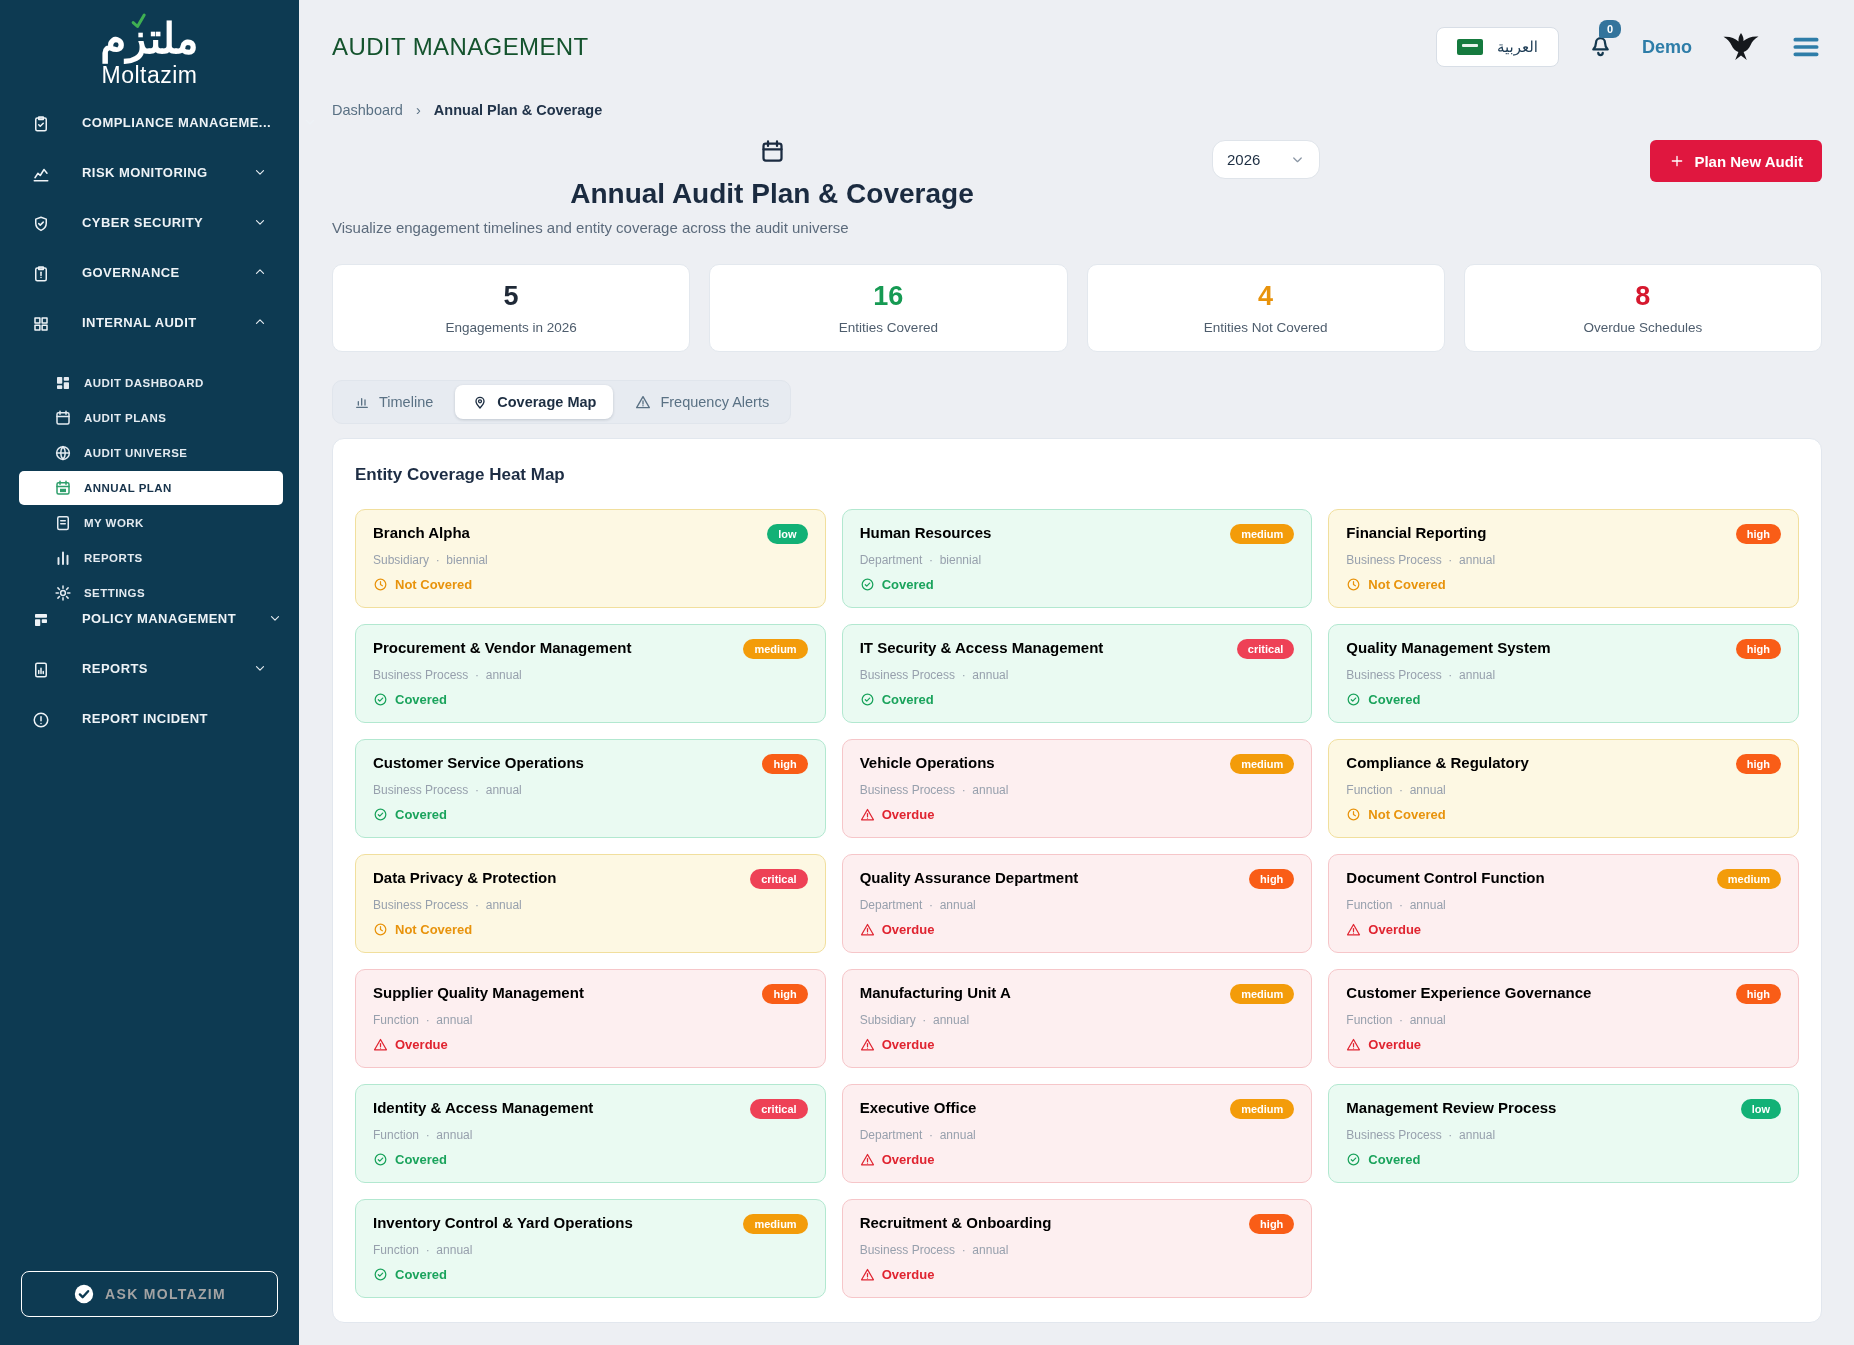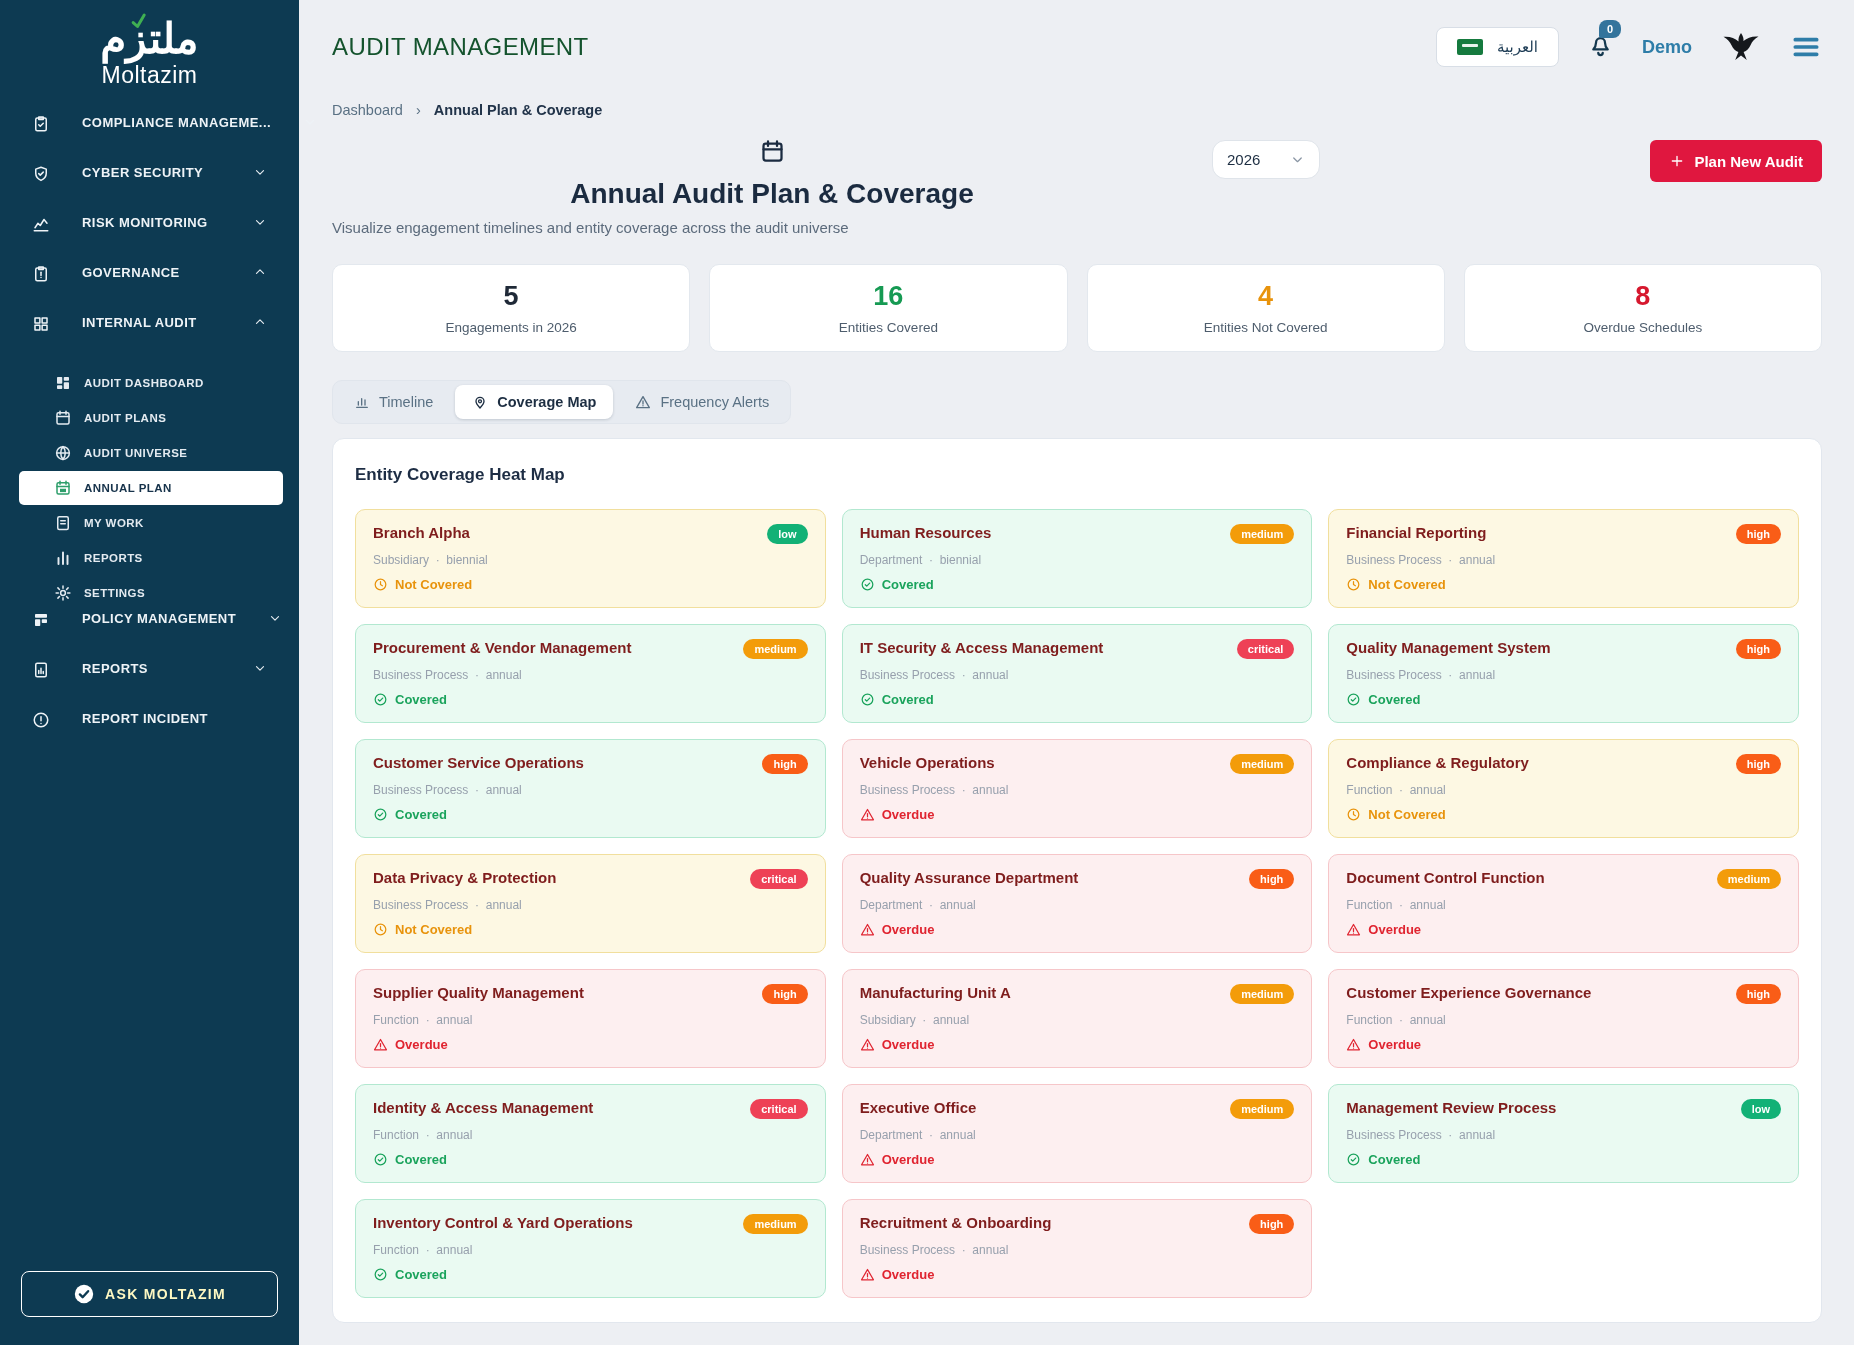--- a/index.html
+++ b/index.html
@@ -17,21 +17,21 @@
   .logo-en { font-size:23px; font-weight:500; letter-spacing:.5px; margin-top:0px; }
   .nav { margin-top:26px; }
   .nav-item { display:flex; align-items:flex-start; gap:32px; padding:0 32px; height:50px; font-size:13px;
     font-weight:700; letter-spacing:.45px; color:#eef3f7; cursor:pointer; white-space:nowrap; }
   .nav-item .chev { margin-left:auto; width:14px; height:14px; opacity:.95; }
   .sub-item { display:flex; align-items:center; gap:12px; height:34px; margin:1px 16px 1px 19px; padding-left:35px;
     font-size:11.5px; font-weight:700; letter-spacing:.45px; color:#e4ebf1; border-radius:5px; cursor:pointer; white-space:nowrap; }
   .sub-item.active { background:#ffffff; color:#16324a; }
   .sub-item.active .icon { color:#2e9e6b; }
   .ask-btn { position:absolute; bottom:28px; left:21px; right:21px; height:46px; background:transparent;
-    border:1.5px solid #ffffff; border-radius:8px; color:#fef9c3; display:flex; align-items:center; justify-content:center;
+    border:1.5px solid #ffffff; border-radius:8px; color:#a3a3a3; display:flex; align-items:center; justify-content:center;
     gap:10px; font-size:14px; font-weight:700; letter-spacing:1.3px; cursor:pointer; font-family:inherit; }
   .ask-btn .icon { width:22px; height:22px; }
 
   
   .icon { display:inline-block; width:18px; height:18px; flex:none; }
   .icon svg { width:100%; height:100%; display:block; }
 
   
   .main { flex:1; padding:26px 32px 0 33px; position:relative; }
   .topbar { display:flex; align-items:center; }
@@ -82,21 +82,21 @@
 
   
   .panel { margin-top:14px; background:#fff; border:1px solid #e2e7ee; border-radius:12px; padding:26px 22px 24px; }
   .panel-title { font-size:17px; font-weight:800; color:#1d2d44; }
   .cards { display:grid; grid-template-columns:repeat(3,1fr); gap:16px; margin-top:24px; }
   .ecard { border-radius:10px; border:1px solid; padding:14px 17px 15px; min-height:94px; cursor:pointer; }
   .ecard.covered { background:#eafaf2; border-color:#b2e8d0; }
   .ecard.not_covered { background:#fdf8e3; border-color:#f1df9d; }
   .ecard.overdue { background:#fdeff0; border-color:#f6c6c9; }
   .ecard .top { display:flex; align-items:flex-start; justify-content:space-between; gap:10px; }
-  .ename { font-size:15px; font-weight:700; color:#7f1d1d;text-align:right; }
+  .ename { font-size:15px; font-weight:700; color:#000000;text-align:right; }
   .badge-pill { font-size:11px; font-weight:700; color:#fff; border-radius:999px; padding:4px 11px; white-space:nowrap; }
   .emeta { margin-top:9px; font-size:12px; color:#97a0ad; }
   .estatus { margin-top:10px; display:flex; align-items:center; gap:7px; font-size:13px; font-weight:700; }
   .estatus .icon { width:15px; height:15px; }
 </style>
 </head>
 <body>
 
 <div id="app">
 
@@ -124,39 +124,39 @@
           <span class="nav-label">COMPLIANCE MANAGEME...</span>
           <span class="chev icon">
             <svg viewBox="0 0 24 24" fill="none" stroke="currentColor" stroke-width="2" stroke-linecap="round" stroke-linejoin="round">
               <path d="M6 9.5l6 6 6-6"></path>
             </svg>
           </span>
         </div>
         <div class="nav-item">
           <span class="icon">
             <svg viewBox="0 0 24 24" fill="none" stroke="currentColor" stroke-width="2" stroke-linecap="round" stroke-linejoin="round">
+              <path d="M3 21h18"></path>
+              <path d="M4 17l4-6 3 3 5-8 4 5"></path>
+            </svg>
+          </span>
+          <span class="nav-label">RISK MONITORING</span>
+          <span class="chev icon">
+            <svg viewBox="0 0 24 24" fill="none" stroke="currentColor" stroke-width="2" stroke-linecap="round" stroke-linejoin="round">
+              <path d="M6 9.5l6 6 6-6"></path>
+            </svg>
+          </span>
+        </div>
+        <div class="nav-item">
+          <span class="icon">
+            <svg viewBox="0 0 24 24" fill="none" stroke="currentColor" stroke-width="2" stroke-linecap="round" stroke-linejoin="round">
               <path d="M12 3l7 2.5V11c0 4.8-3 7.7-7 9.5-4-1.8-7-4.7-7-9.5V5.5z"></path>
               <path d="M9 11.5l2 2 4-4"></path>
             </svg>
           </span>
           <span class="nav-label">CYBER SECURITY</span>
-          <span class="chev icon">
-            <svg viewBox="0 0 24 24" fill="none" stroke="currentColor" stroke-width="2" stroke-linecap="round" stroke-linejoin="round">
-              <path d="M6 9.5l6 6 6-6"></path>
-            </svg>
-          </span>
-        </div>
-        <div class="nav-item">
-          <span class="icon">
-            <svg viewBox="0 0 24 24" fill="none" stroke="currentColor" stroke-width="2" stroke-linecap="round" stroke-linejoin="round">
-              <path d="M3 21h18"></path>
-              <path d="M4 17l4-6 3 3 5-8 4 5"></path>
-            </svg>
-          </span>
-          <span class="nav-label">RISK MONITORING</span>
           <span class="chev icon">
             <svg viewBox="0 0 24 24" fill="none" stroke="currentColor" stroke-width="2" stroke-linecap="round" stroke-linejoin="round">
               <path d="M6 9.5l6 6 6-6"></path>
             </svg>
           </span>
         </div>
         <div class="nav-item">
           <span class="icon">
             <svg viewBox="0 0 24 24" fill="none" stroke="currentColor" stroke-width="2" stroke-linecap="round" stroke-linejoin="round">
               <rect x="5" y="4" width="14" height="17" rx="2"></rect>

